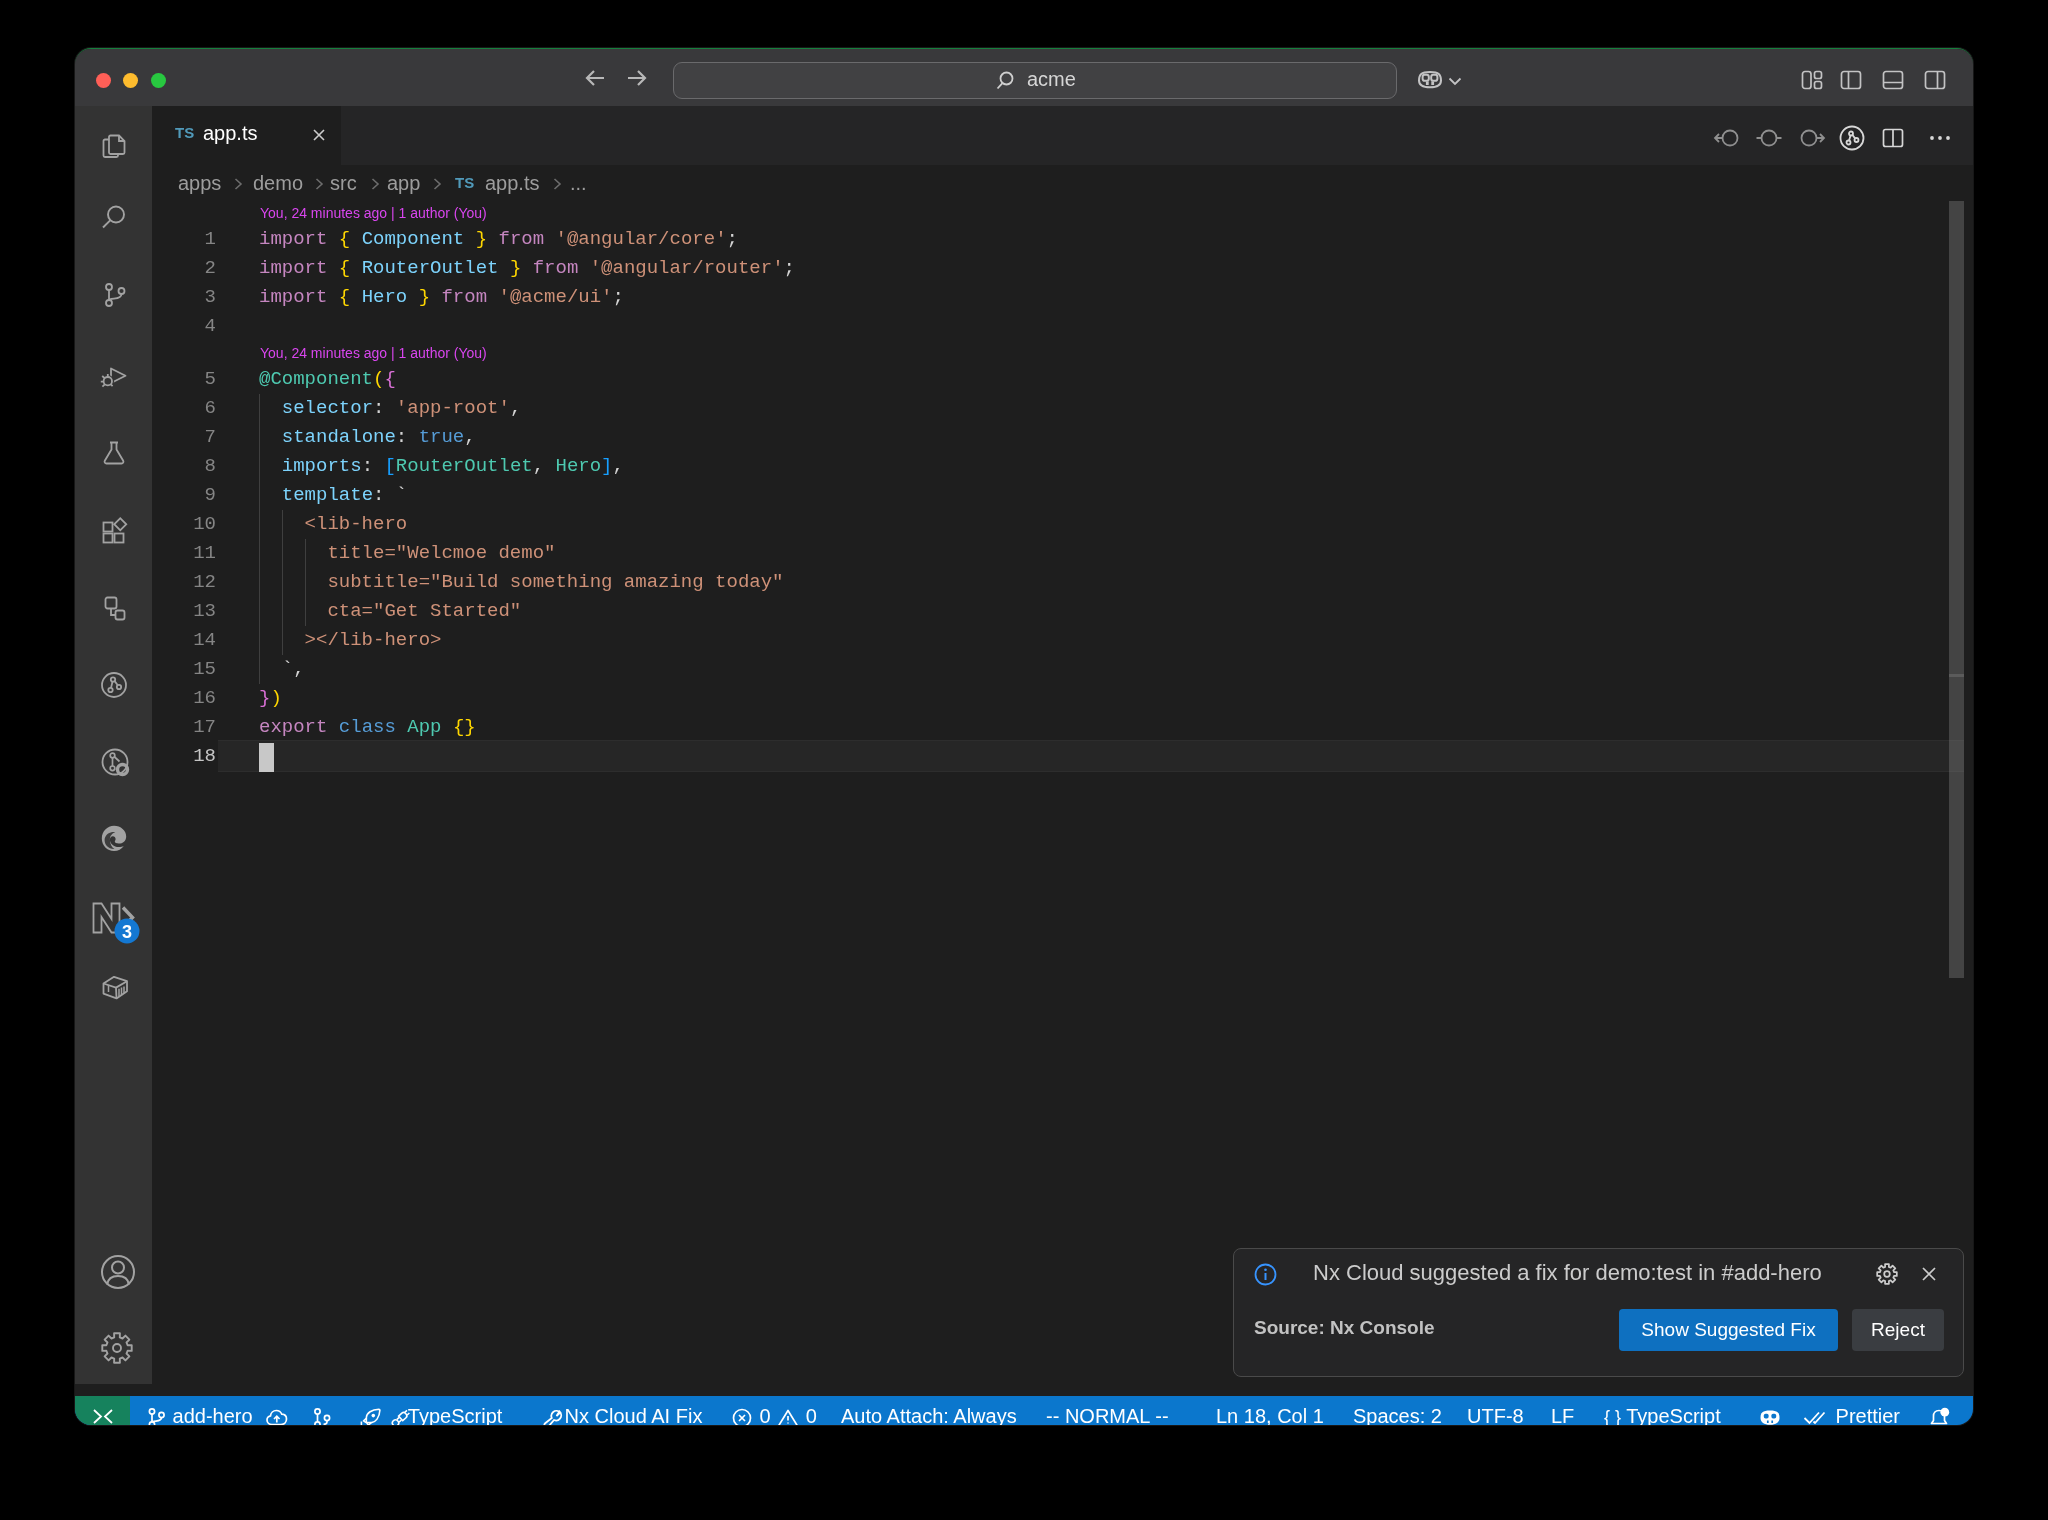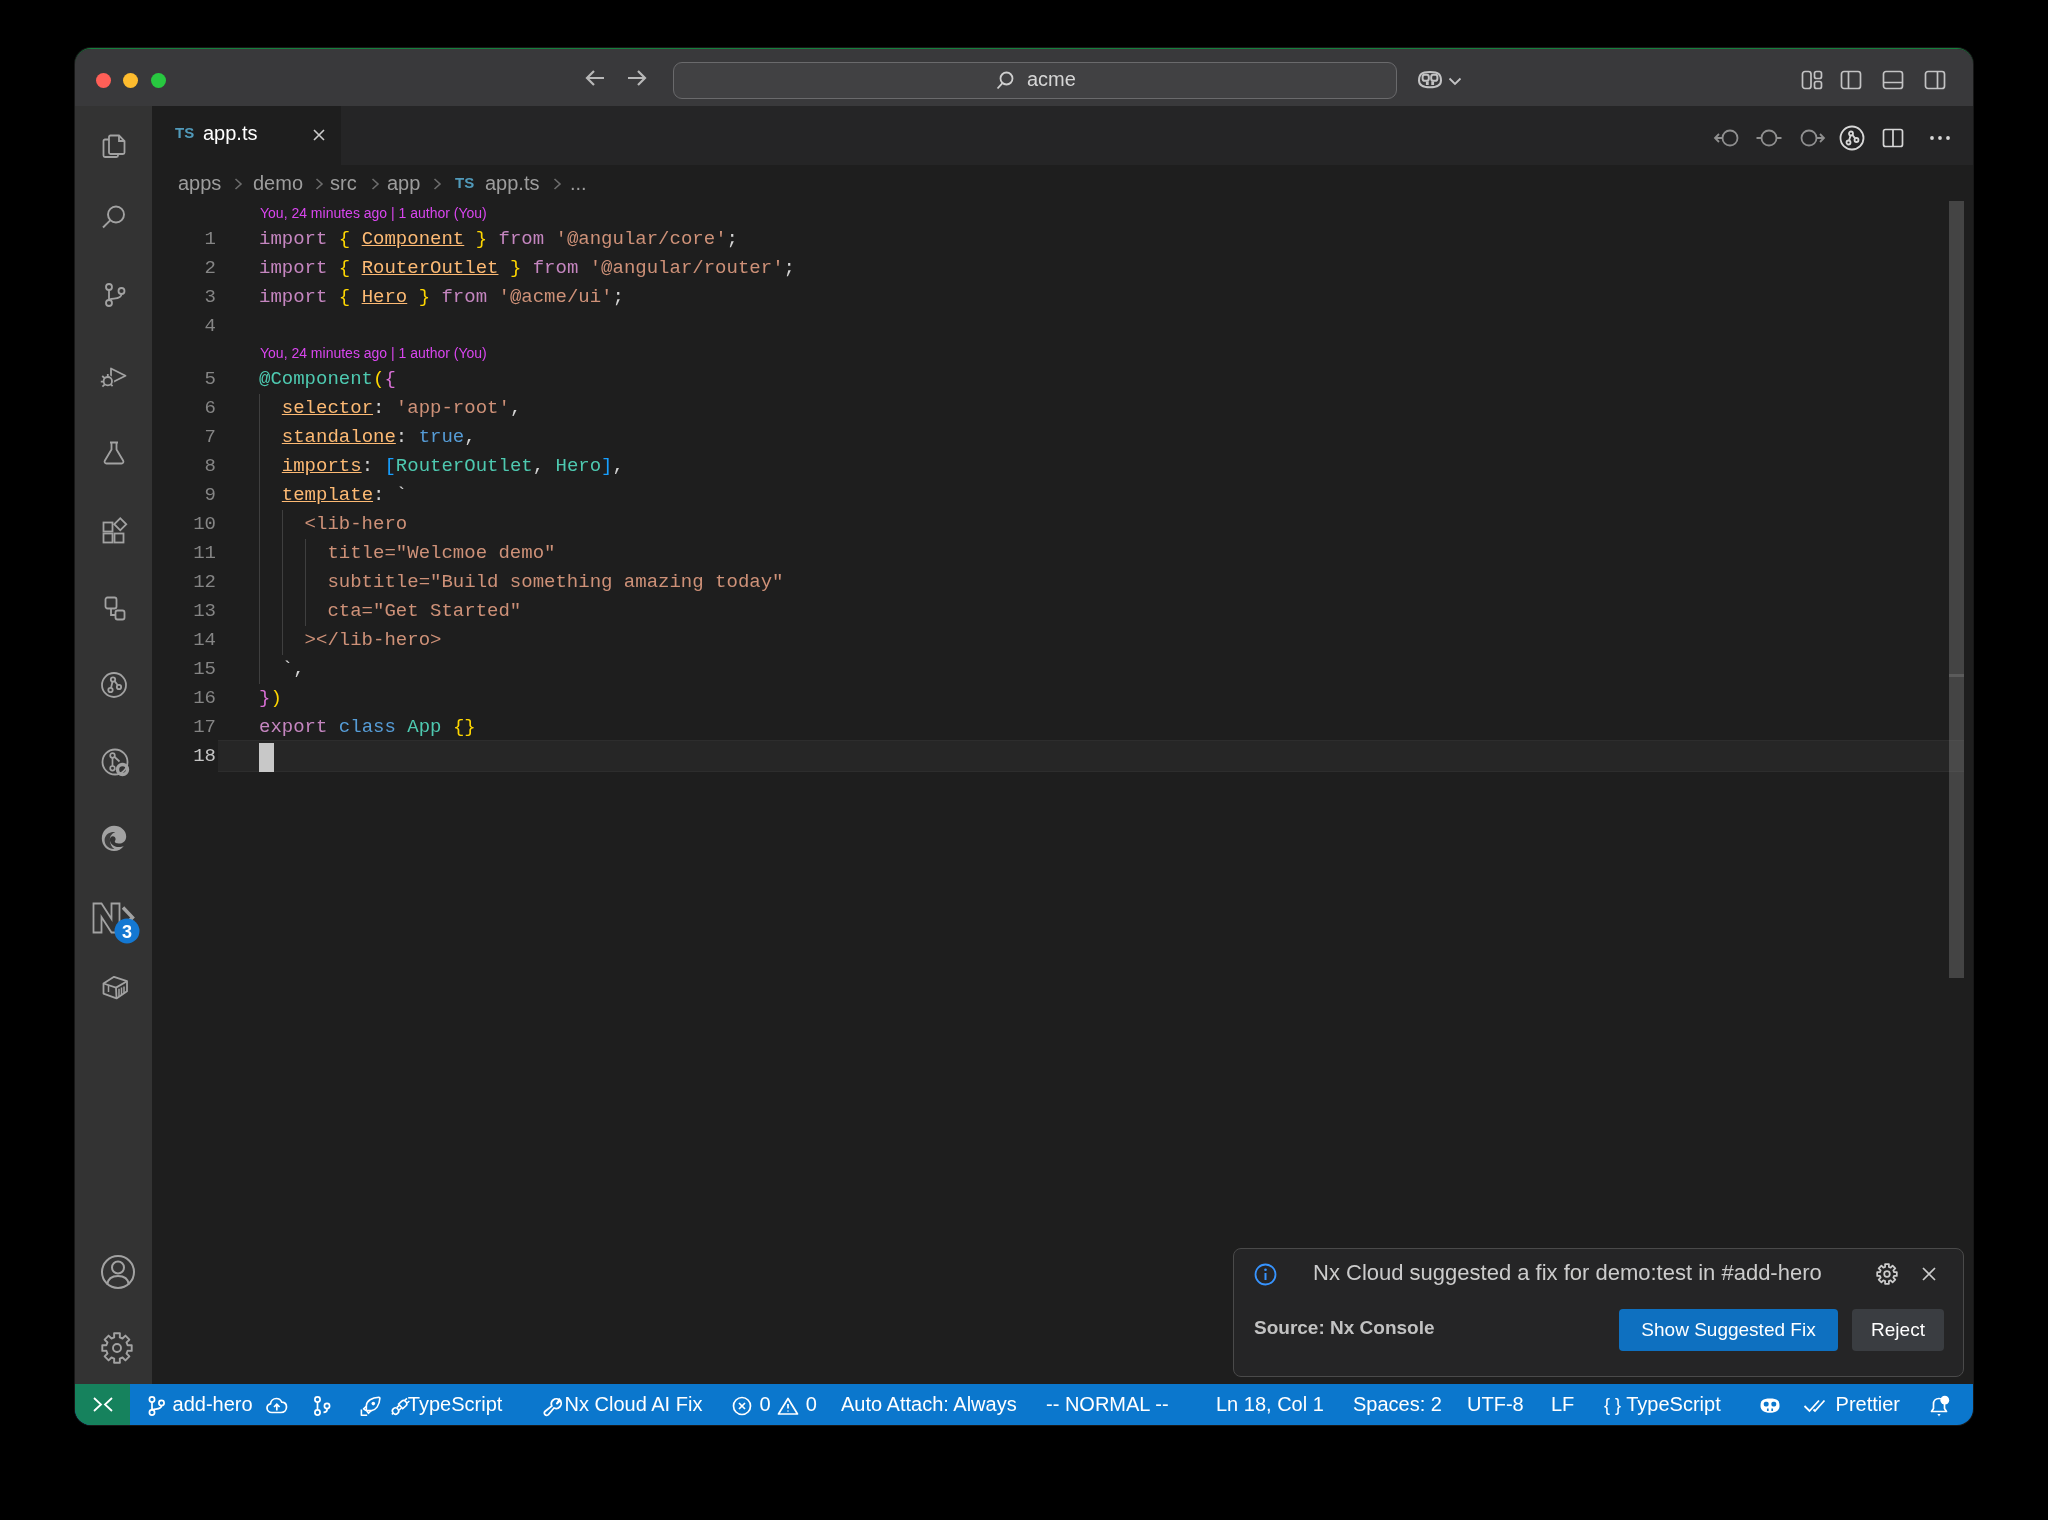--- a/index.html
+++ b/index.html
@@ -34,30 +34,30 @@
   #breadcrumbs .bsep { position:absolute; top:13px; }
   #code { position:absolute; left:0; top:95px; right:0; bottom:0; background:#1e1e1e;
      font-family:"Liberation Mono", monospace; font-size:19px; }
   .row { position:absolute; left:107px; height:29px; line-height:29px; white-space:pre; color:#d4d4d4; }
   .ln { position:absolute; left:0; width:64px; text-align:right; color:#858585; height:29px; line-height:29px; }
   .blame { position:absolute; left:108px; height:24px; line-height:24px; color:#d946ef; font-family:"Liberation Sans", sans-serif; font-size:14px; white-space:pre; }
   .k  { color:#c586c0; }
   .b1 { color:#ffd700; }
   .b2 { color:#da70d6; }
   .b3 { color:#179fff; }
-  .id { color:#fdba74;text-decoration:underline; }
+  .id { color:#7dd3fc; }
   .s  { color:#ce9178; }
   .t  { color:#4ec9b0; }
   .c  { color:#569cd6; }
   .w  { color:#d4d4d4; }
   .guide { position:absolute; width:1px; background:#3f3f3f; }
   #curline { position:absolute; left:66px; width:1746px; top:539px; height:32px; background:rgba(255,255,255,0.04); border-top:1px solid #2d2d2d; border-bottom:1px solid #2d2d2d; }
   #cursor { position:absolute; left:107px; top:542px; width:15px; height:29px; background:#c8c8c8; }
   #scrollbar { position:absolute; left:1797px; top:95px; width:15px; height:777px; background:rgba(121,121,121,0.42); }
-  #statusbar { position:absolute; left:0; bottom:0; width:100%; height:41px; background:#0b77cd; color:#ffffff; font-size:20px; }
+  #statusbar { position:absolute; left:0; bottom:0; width:100%; height:29px; background:#0b77cd; color:#ffffff; font-size:20px; }
   #remote { position:absolute; left:0; top:0; width:55px; height:41px; background:#16825d; }
   .sb { position:absolute; top:0; height:41px; line-height:41px; white-space:pre; }
   .sb svg { vertical-align:middle; }
   #toast { position:absolute; left:1158px; top:1199px; width:731px; height:129px; background:#252526;
     border:1px solid #4a4a4a; border-radius:8px; color:#cccccc; font-size:20px; }
 </style>
 </head>
 <body>
 <div id="win">
   <div id="titlebar">

